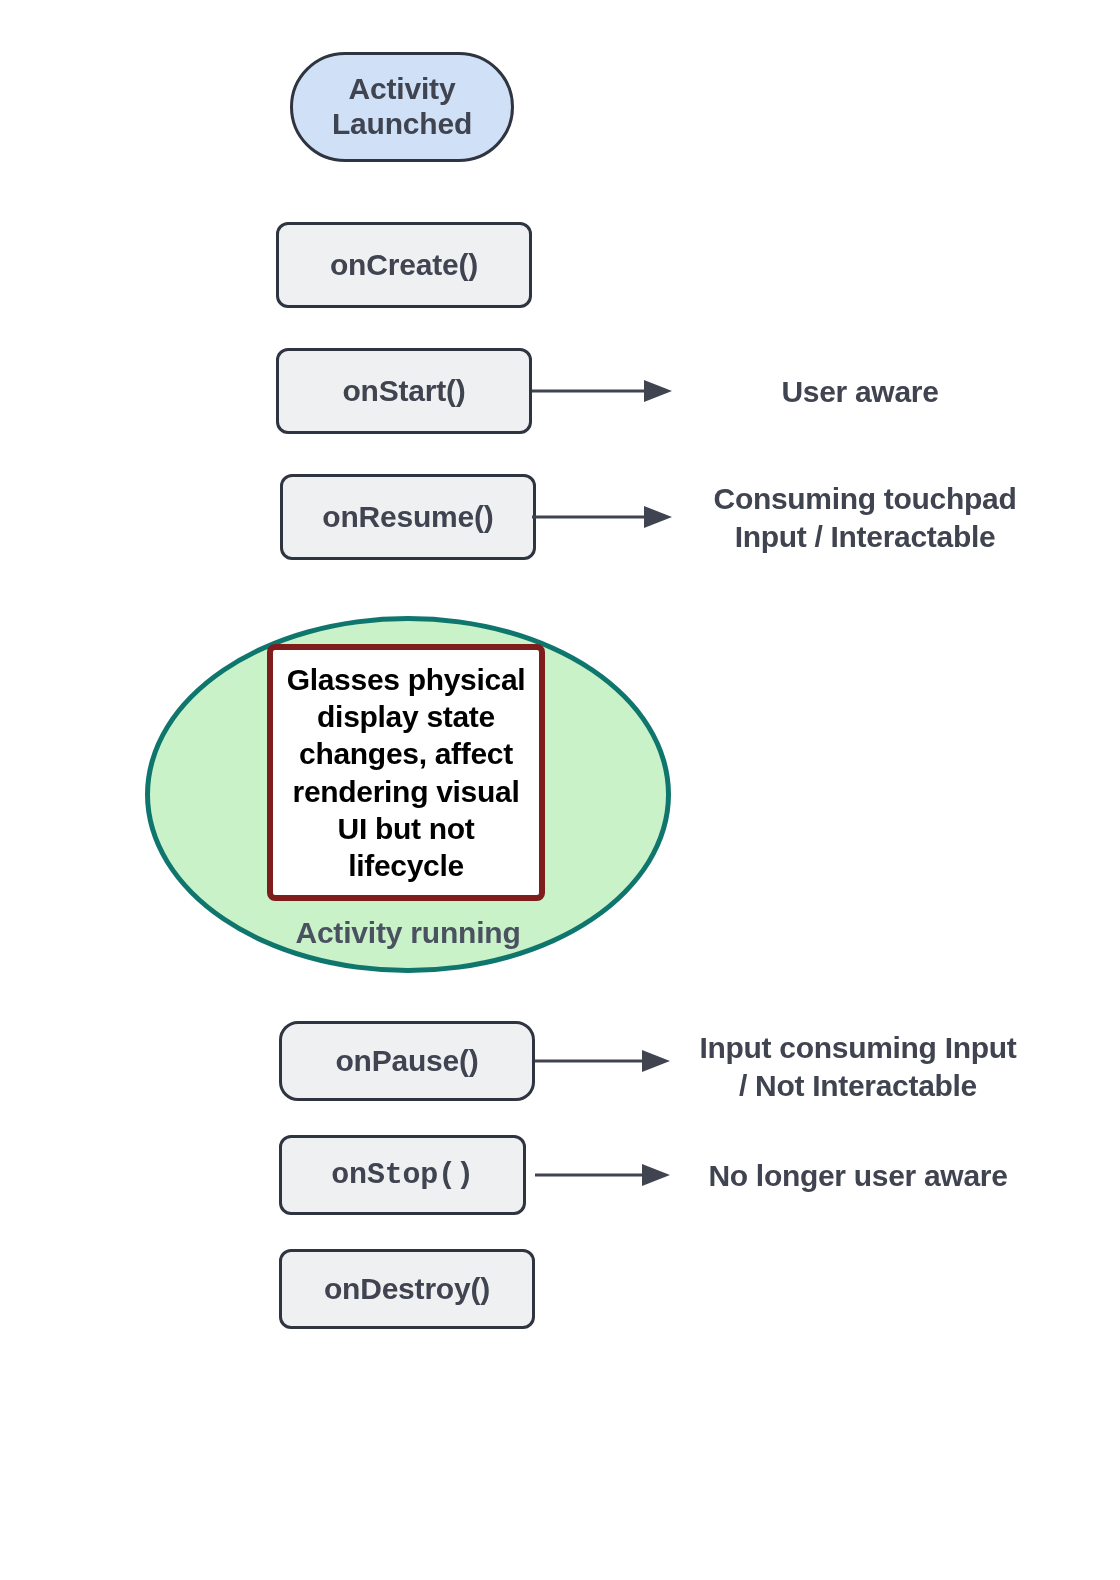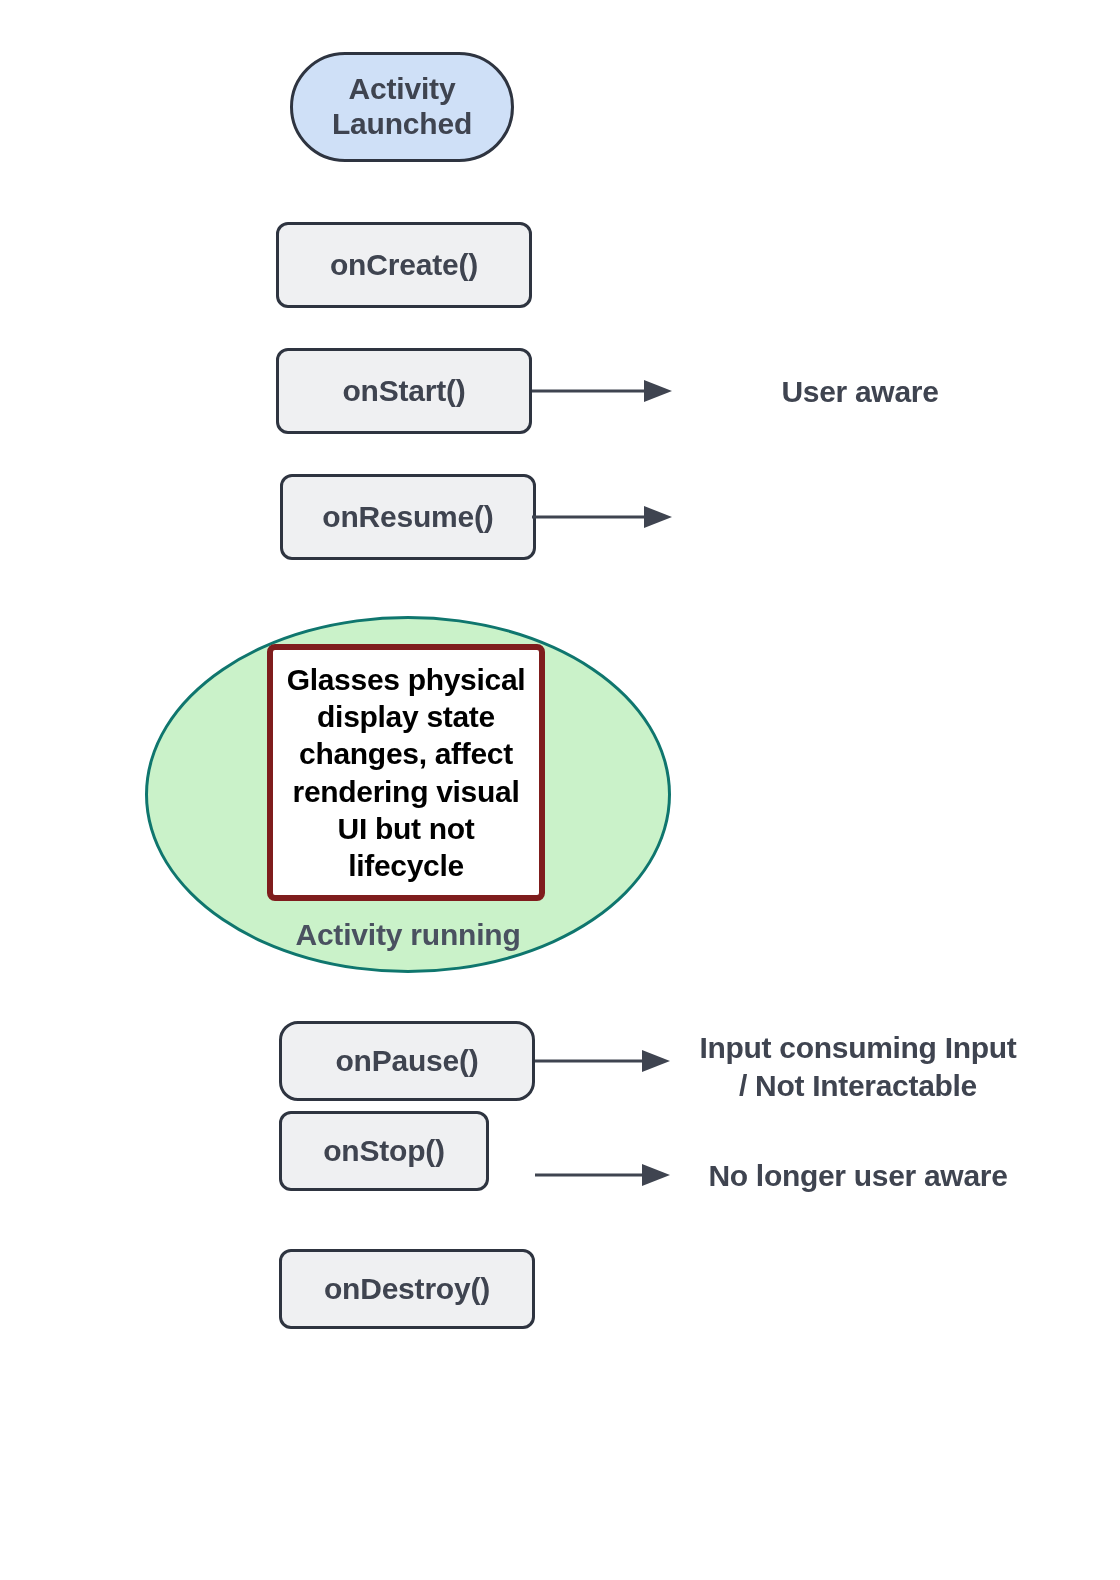--- a/index.html
+++ b/index.html
@@ -49,21 +49,21 @@
     letter-spacing: -0.2px;
   }
   .pill-start { background: #cfe0f7; }
   .pill-end   { background: #f6dcdf; }
 
   
   .state-ellipse {
     position: absolute;
     box-sizing: border-box;
     background: #caf2c9;
-    border: 3px solid #0f766e;
+    border: 5px solid #0f766e;
     border-radius: 50%;
   }
   .state-ellipse-label {
     position: absolute;
     width: 100%;
     text-align: center;
     color: #4a5160;
     font-weight: bold;
     font-size: 30px;
     letter-spacing: -0.2px;
@@ -133,39 +133,41 @@
 
   <div class="node callback-box" style="left:280px; top:474px; width:256px; height:86px;">
     <span>onResume()</span>
   </div>
   <div class="arrow" style="left:532px; top:505px; width:140px;">
     <svg width="140" height="24" viewBox="0 0 140 24">
       <line x1="0" y1="12" x2="118" y2="12" stroke="#3f4450" stroke-width="3"></line>
       <polygon points="112,1 140,12 112,23" fill="#3f4450"></polygon>
     </svg>
   </div>
+  <div class="annotation" style="left:690px; top:480px; width:350px;">Consuming touchpad
+Input / Interactable</div>
 
   <div class="state-ellipse" style="left:145px; top:616px; width:526px; height:357px;">
     <div class="state-ellipse-label" style="bottom:18px;">Activity running</div>
   </div>
   <div class="inner-note" style="left:267px; top:644px; width:278px; height:257px;">Glasses physical display state changes, affect rendering visual UI but not lifecycle</div>
 
   <div class="node callback-box" style="left:279px; top:1021px; width:256px; height:80px;border-radius:19px;">
     <span>onPause()</span>
   </div>
   <div class="arrow" style="left:535px; top:1049px; width:135px;">
     <svg width="135" height="24" viewBox="0 0 135 24">
       <line x1="0" y1="12" x2="113" y2="12" stroke="#3f4450" stroke-width="3"></line>
       <polygon points="107,1 135,12 107,23" fill="#3f4450"></polygon>
     </svg>
   </div>
   <div class="annotation" style="left:682px; top:1029px; width:352px;">Input consuming Input
 / Not Interactable</div>
 
-  <div class="node callback-box" style="left:279px; top:1111px; width:210px; height:80px;">
+  <div class="node callback-box" style="left:279px; top:1135px; width:247px; height:80px;font-family:Liberation Mono, monospace;">
     <span>onStop()</span>
   </div>
   <div class="arrow" style="left:535px; top:1163px; width:135px;">
     <svg width="135" height="24" viewBox="0 0 135 24">
       <line x1="0" y1="12" x2="113" y2="12" stroke="#3f4450" stroke-width="3"></line>
       <polygon points="107,1 135,12 107,23" fill="#3f4450"></polygon>
     </svg>
   </div>
   <div class="annotation" style="left:682px; top:1157px; width:352px;">No longer user aware</div>
 

